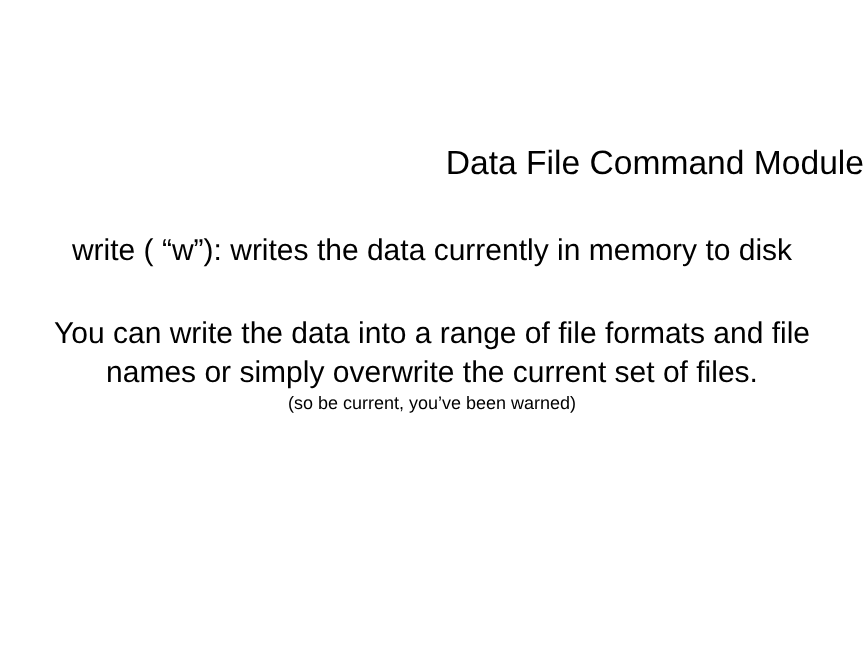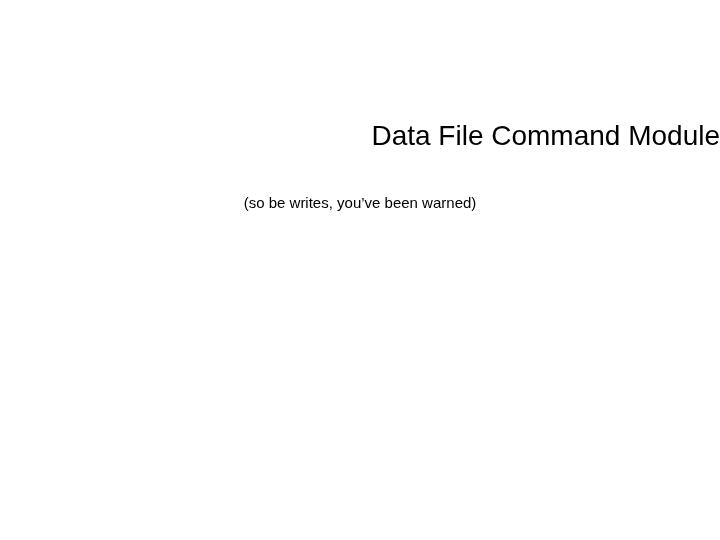--- a/index.html
+++ b/index.html
@@ -47,14 +47,16 @@
       font-size: 15px;
       font-weight: normal;
       margin-top: 2px;
     }
   </style>
 </head>
 <body>
 
 <div class="slide">
   <h1 class="title">Data File Command Module</h1>
-  <p class="warning">(so be writes, you’ve been warned)</p>
+  <p class="para1">write ( “w”): writes the data currently in memory to disk</p>
+  <p class="para2">You can write the data into a range of file formats and file names or simply overwrite the current set of files.</p>
+  <p class="warning">(so be current, you’ve been warned)</p>
 </div>
 
 </body></html>

